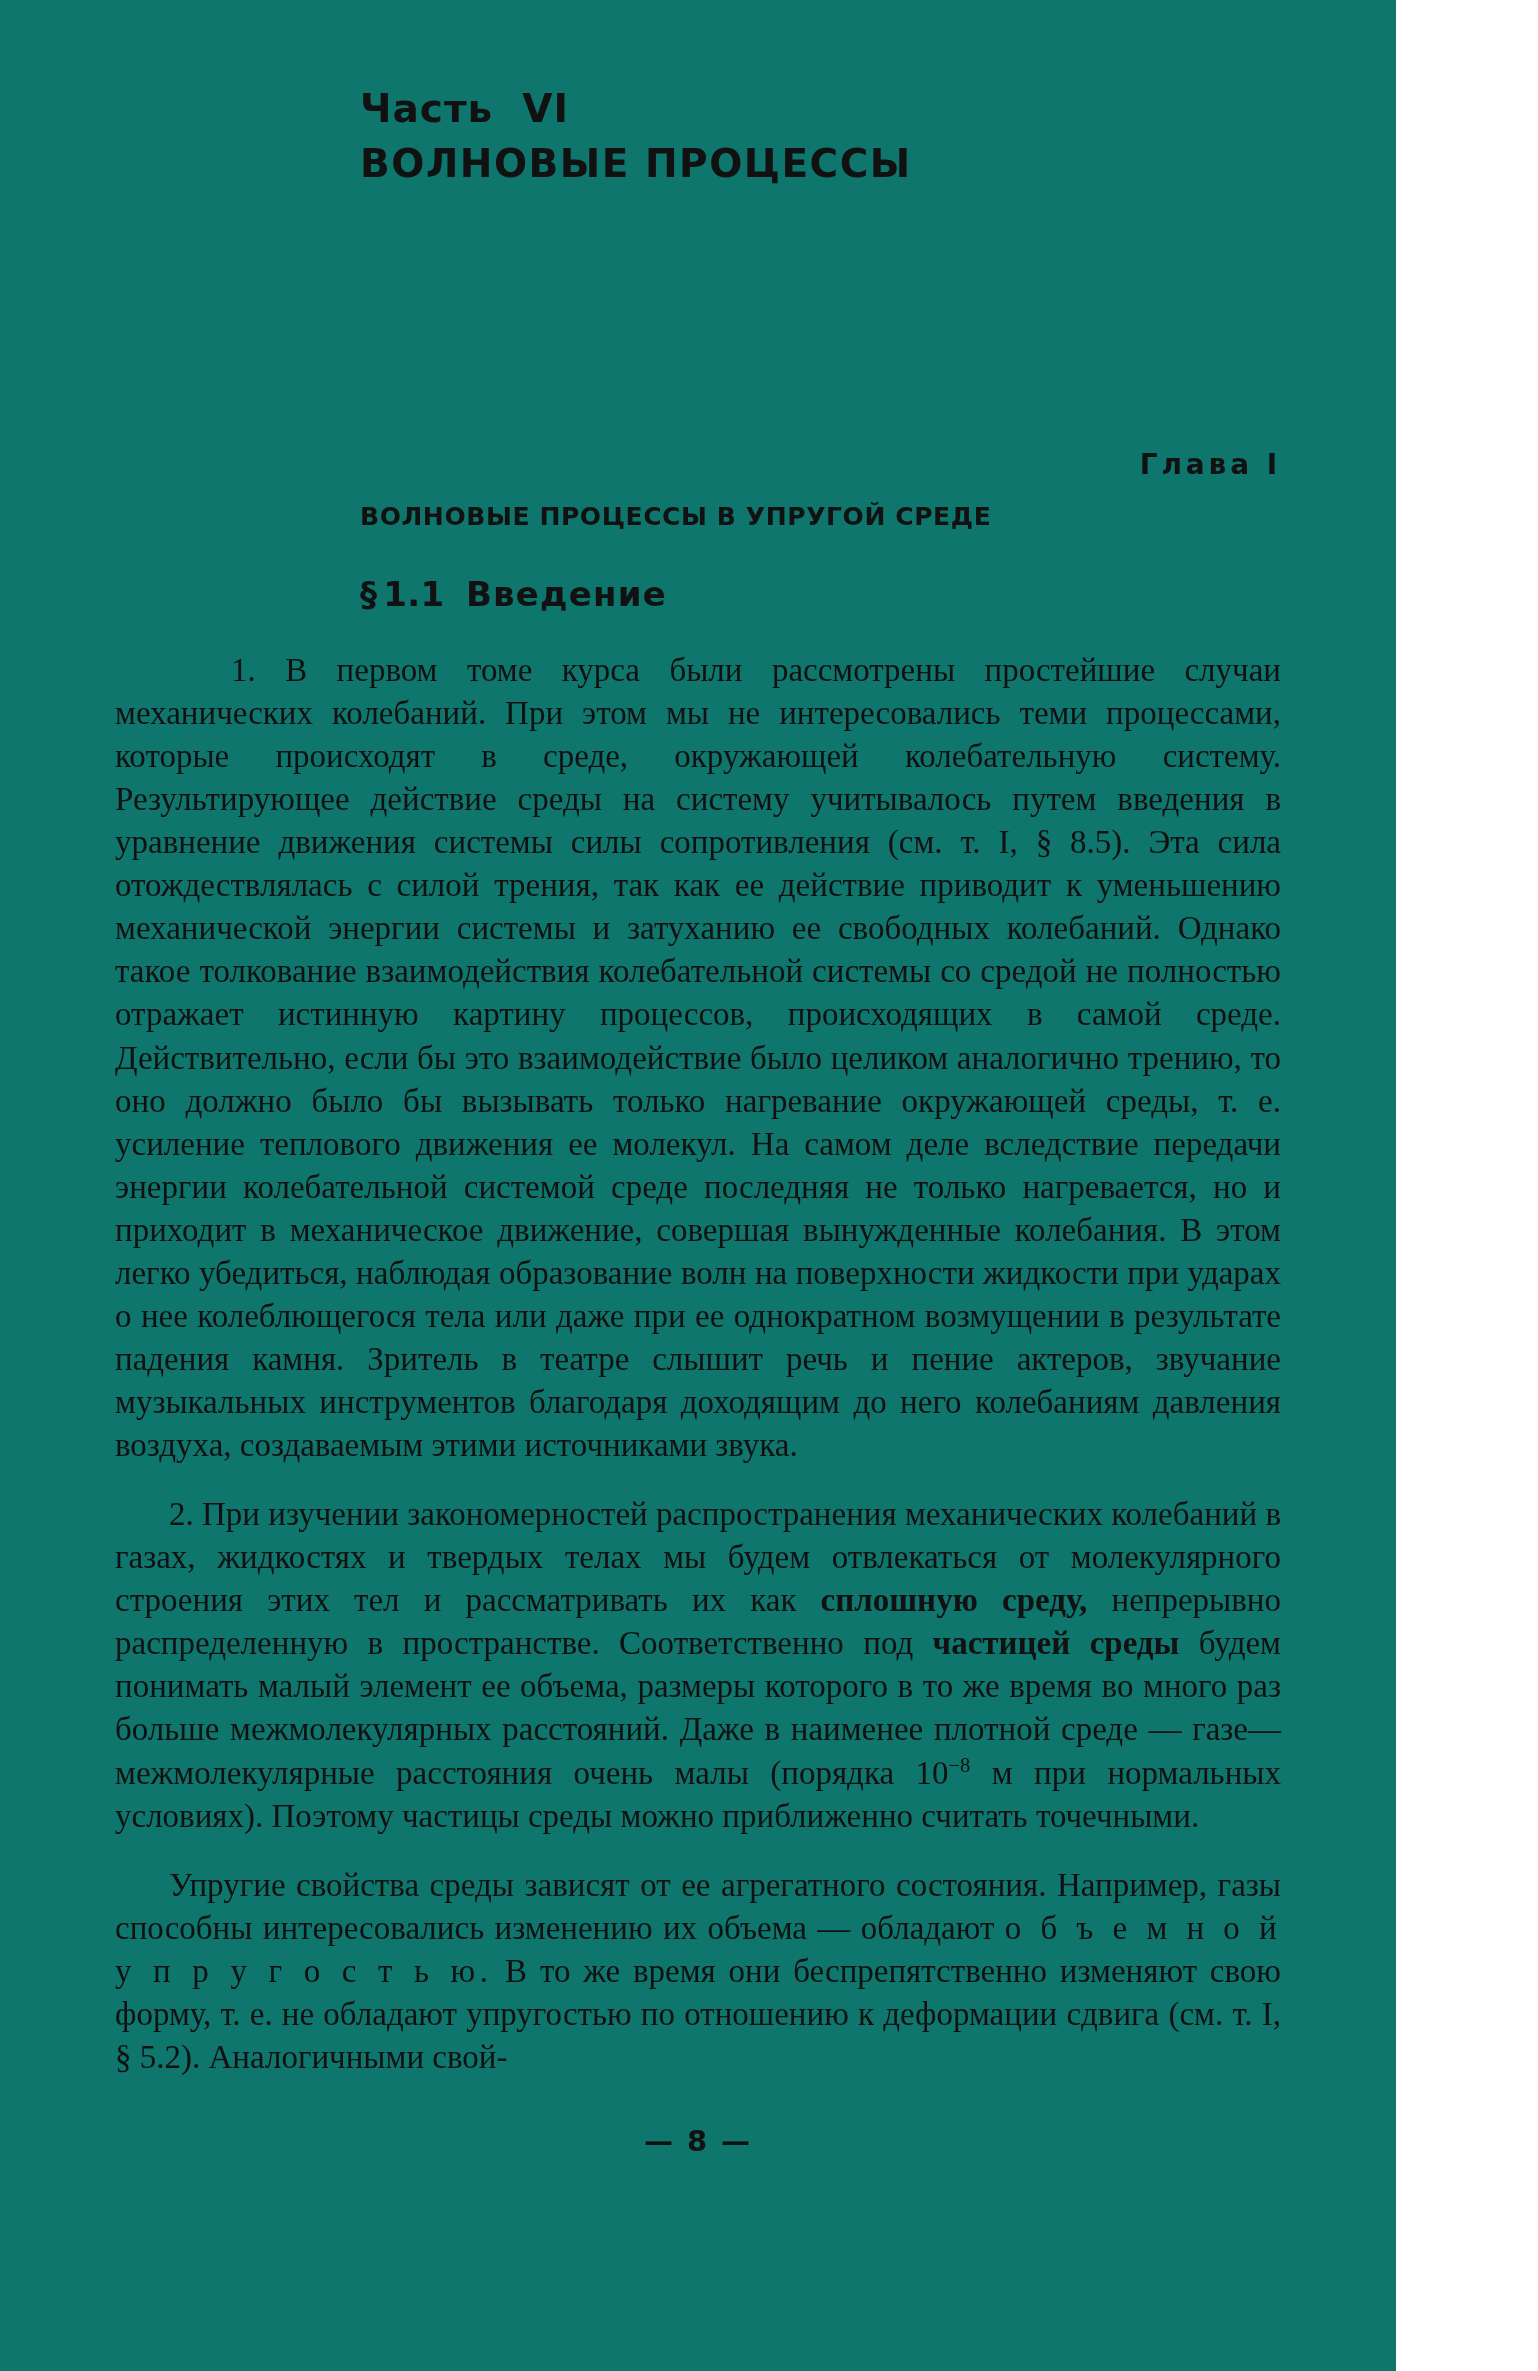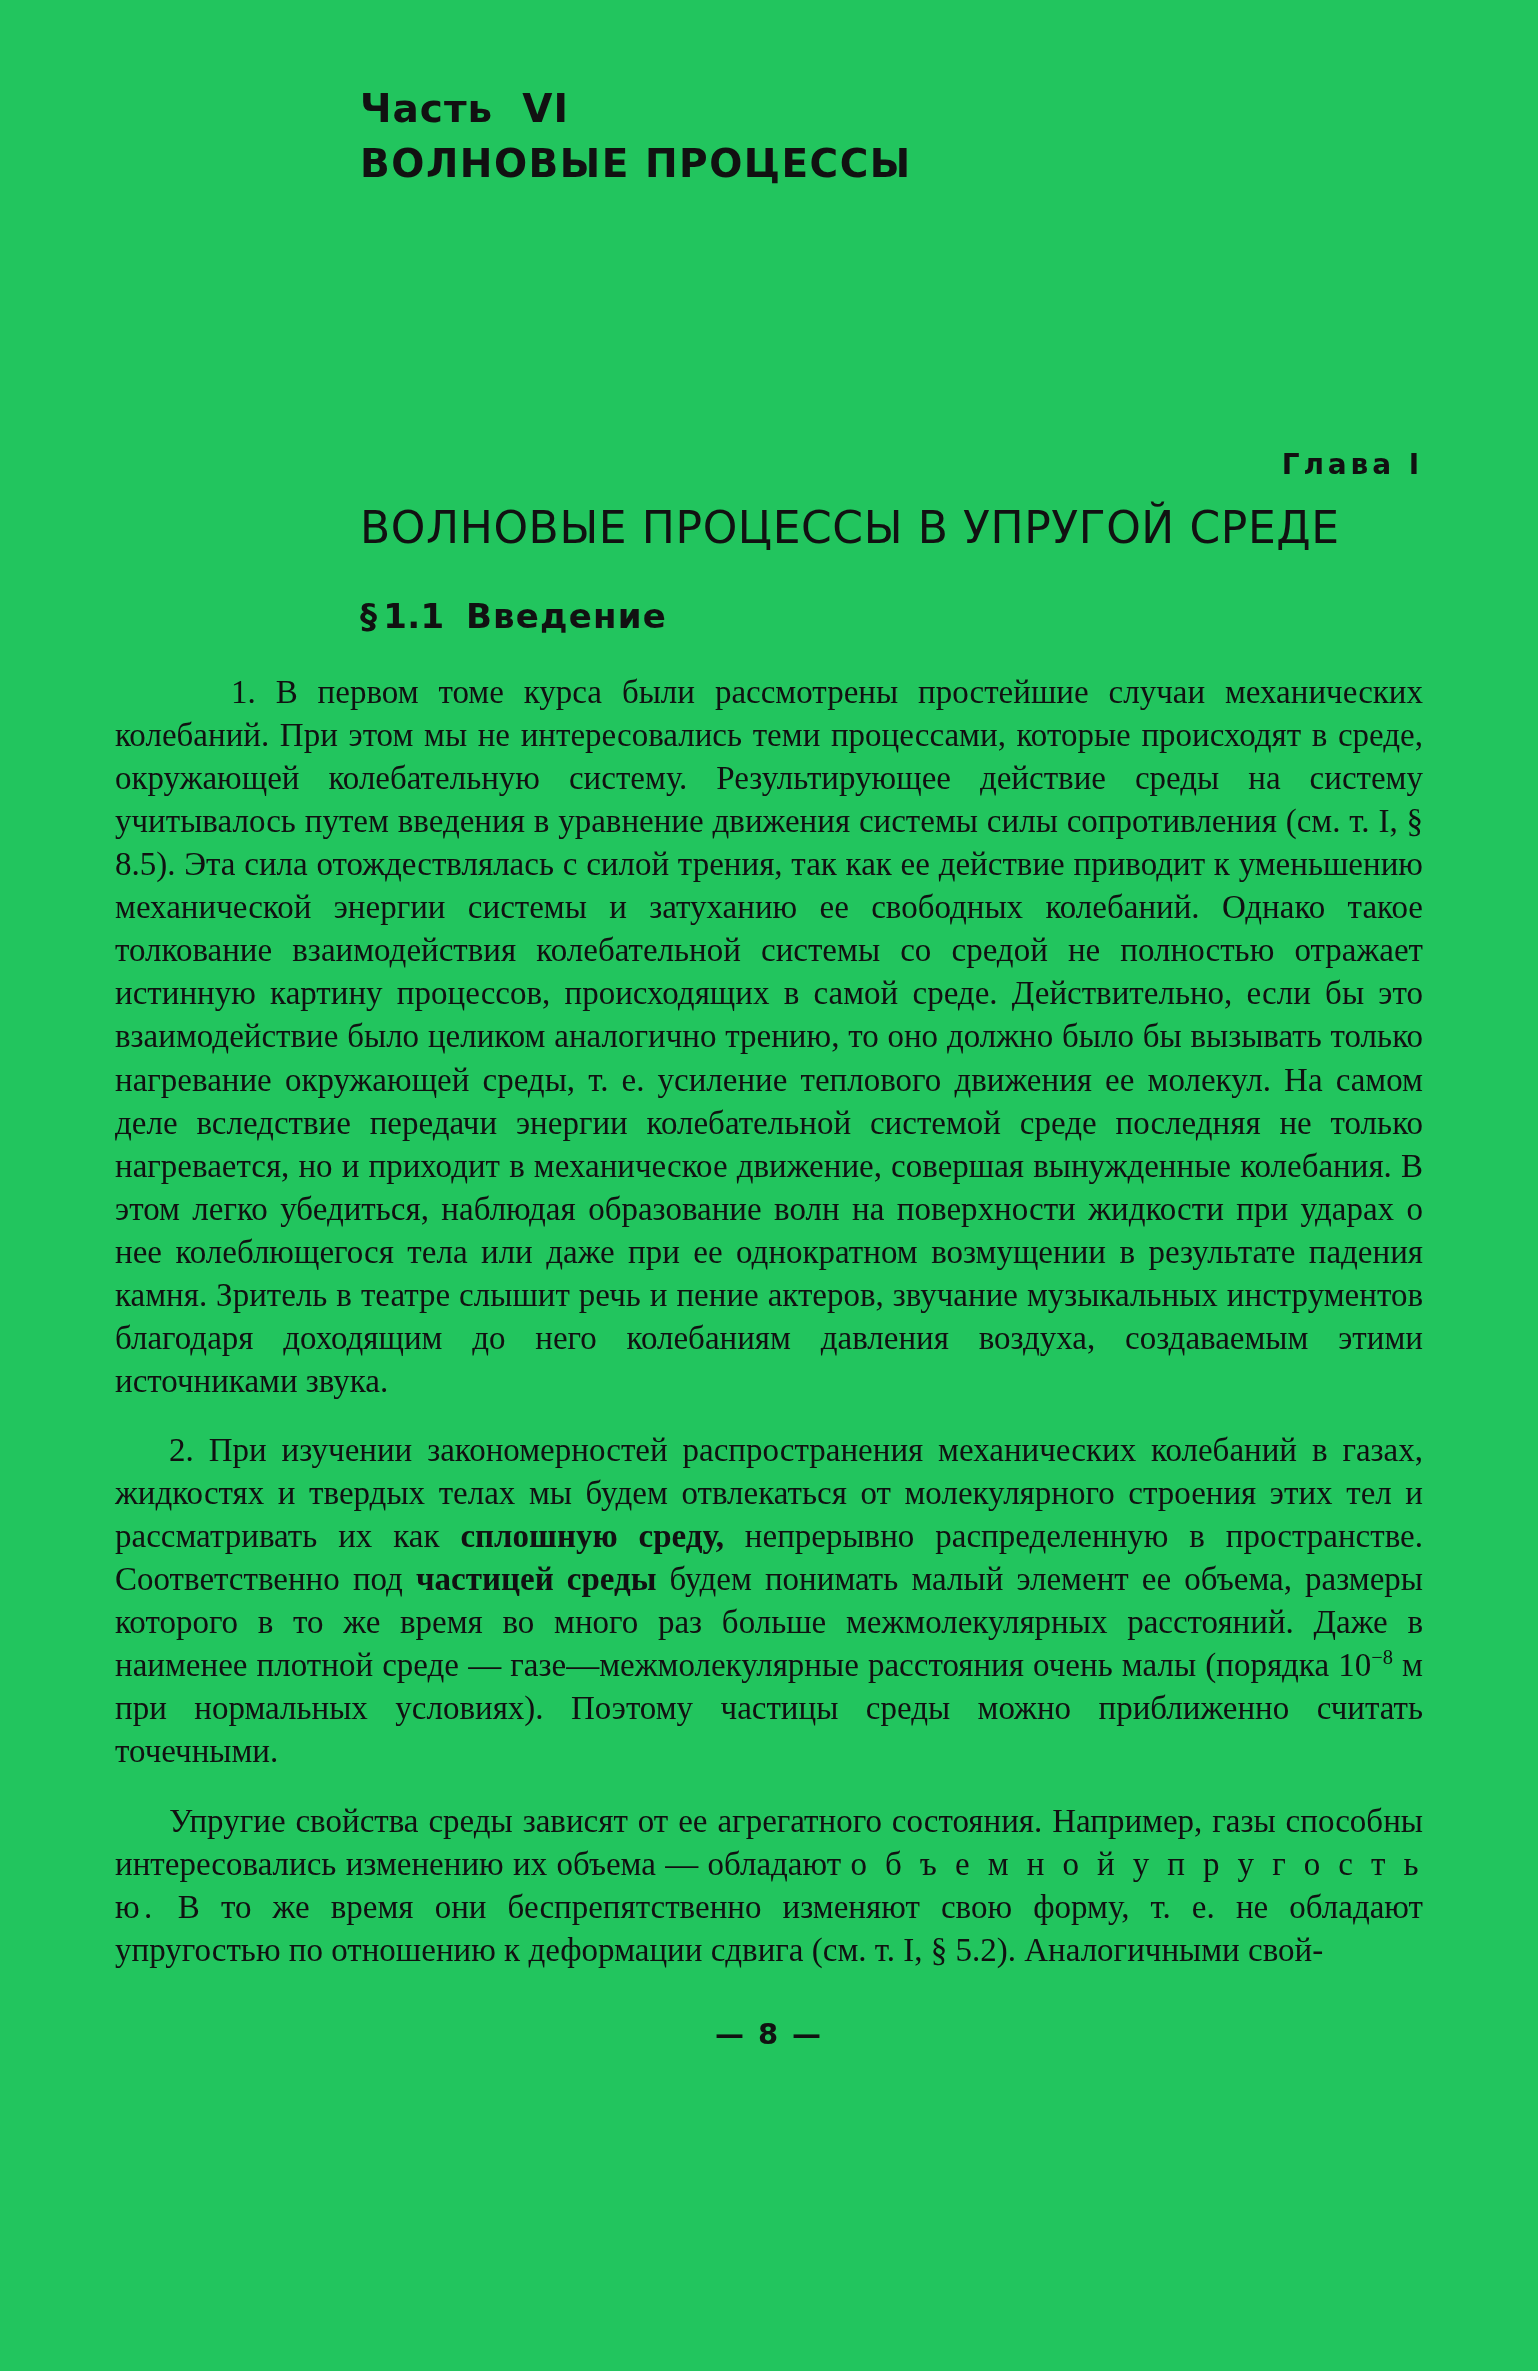--- a/index.html
+++ b/index.html
@@ -8,25 +8,25 @@
     background: #ffffff;
   }
   body {
     width: 1538px;
     min-height: 2372px;
     font-family: "Liberation Serif", serif;
     color: #111111;
   }
   .page {
     position: relative;
-    width: 1538px;
+    width: 1396px;
     min-height: 2372px;
     box-sizing: border-box;
     padding: 76px 115px 39px 115px;
-    background: #22c55e;
+    background: #0f766e;
   }
   .part-label {
     font-family: "DejaVu Sans", sans-serif;
     font-weight: bold;
     font-size: 39px;
     letter-spacing: 1px;
     margin-left: 245px;
     margin-top: 9.7px;
   }
   .part-label .num {
@@ -44,22 +44,22 @@
     font-family: "DejaVu Sans", sans-serif;
     font-weight: bold;
     font-size: 28px;
     letter-spacing: 3.9px;
     margin-left: 245px;
     margin-top: 262px;
     text-align: right;
   }
   .chapter-title {
     font-family: "DejaVu Sans", sans-serif;
-    font-weight: normal;
-    font-size: 44px;
+    font-weight: bold;
+    font-size: 25px;
     letter-spacing: 0.6px;
     margin-left: 245px;
     margin-top: 21.3px;
   }
   .section-title {
     font-family: "DejaVu Sans", sans-serif;
     font-weight: bold;
     font-size: 34px;
     letter-spacing: 0.4px;
     margin-left: 245px;

